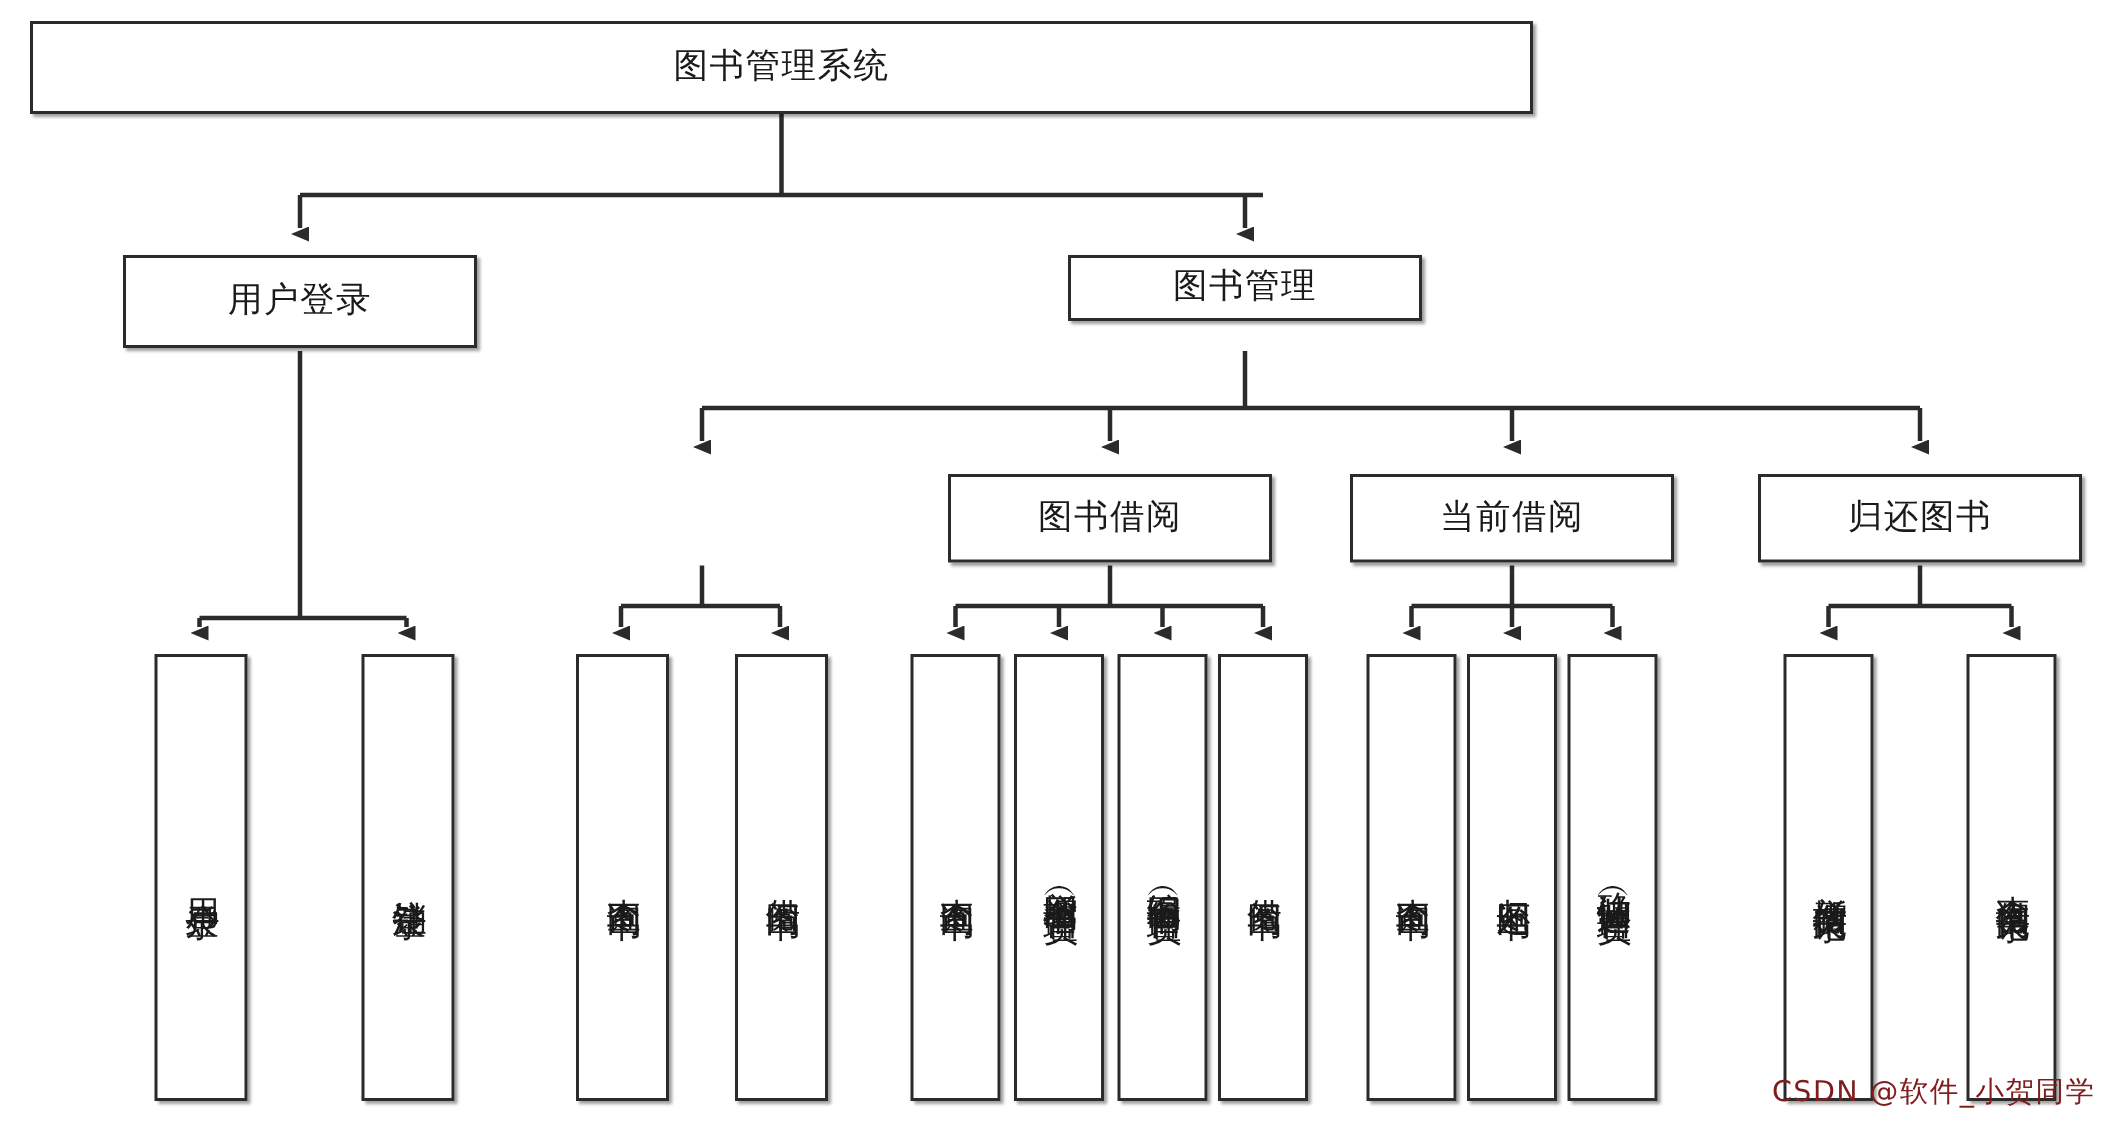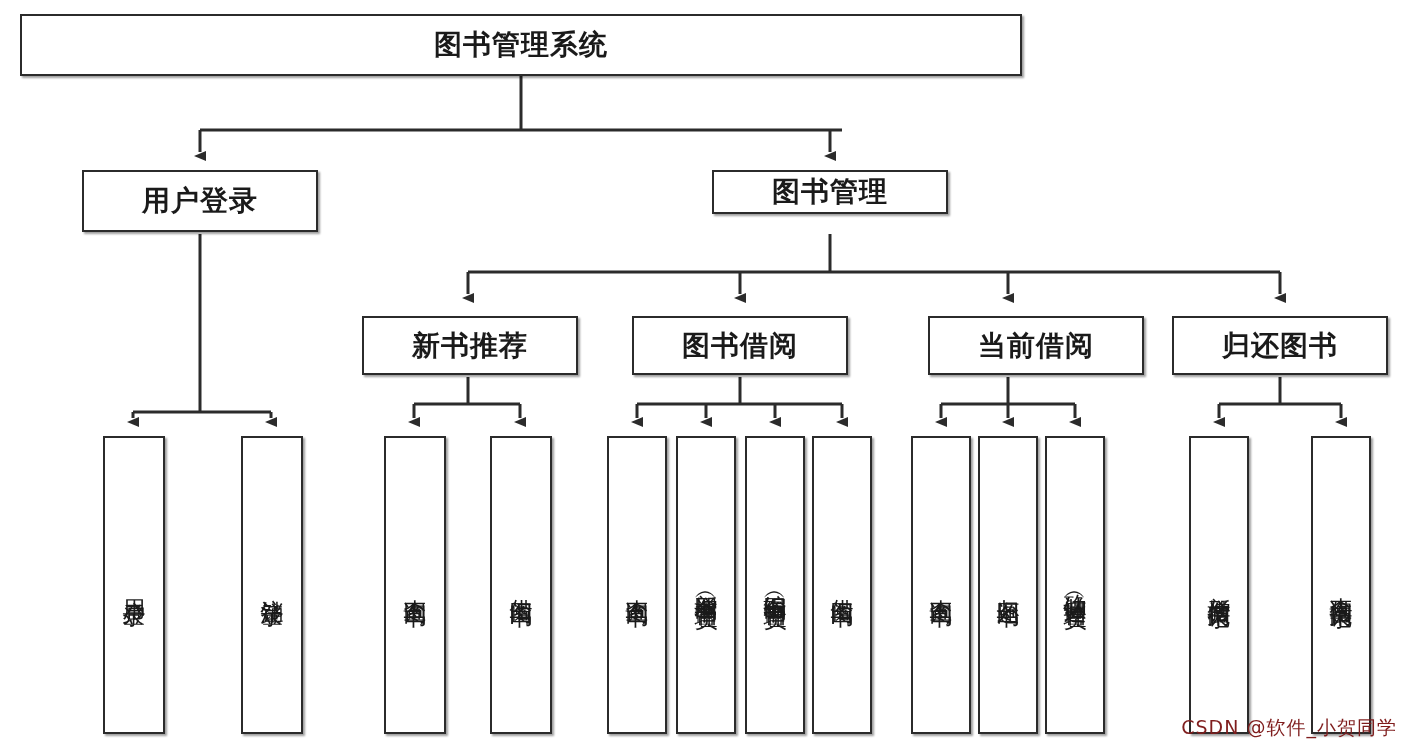--- a/index.html
+++ b/index.html
@@ -30,24 +30,23 @@
     background: #ffffff;
     border: 2px solid #2b2b2b;
     box-shadow: 2px 2px 2px rgba(0,0,0,0.38);
     display: flex;
     align-items: center;
     justify-content: center;
     color: #1a1a1a;
     z-index: 2;
   }
   .node.h {
-    font-size: 28px;
+    font-size: 23px;
     letter-spacing: 1px;
     line-height: 1.2;
-    font-weight: bold;
   }
   .node.v {
     writing-mode: vertical-rl;
     text-orientation: upright;
     font-size: 23px;
     line-height: 1.18;
     letter-spacing: 2px;
     padding: 6px 0;
     text-align: center;
   }
@@ -131,27 +130,24 @@
     <span>图书管理系统</span>
   </div>
 
   <div class="node h" style="left:82px; top:170px; width:236px; height:62px;">
     <span>用户登录</span>
   </div>
   <div class="node h" style="left:712px; top:170px; width:236px; height:44px;">
     <span>图书管理</span>
   </div>
 
-  <div class="node h" style="left:362px; top:316px; width:216px; height:59px;">
-    <span>新书推荐</span>
-  </div>
   <div class="node h" style="left:632px; top:316px; width:216px; height:59px;text-align:right;">
     <span>图书借阅</span>
   </div>
-  <div class="node h" style="left:900px; top:316px; width:216px; height:59px;margin-left:28px;">
+  <div class="node h" style="left:900px; top:316px; width:216px; height:59px;">
     <span>当前借阅</span>
   </div>
   <div class="node h" style="left:1172px; top:316px; width:216px; height:59px;">
     <span>归还图书</span>
   </div>
 
   <div class="node v" style="left:103px; top:436px; width:62px; height:298px;">
     <span class="vtext">用户登录</span>
   </div>
   <div class="node v" style="left:241px; top:436px; width:62px; height:298px;">

